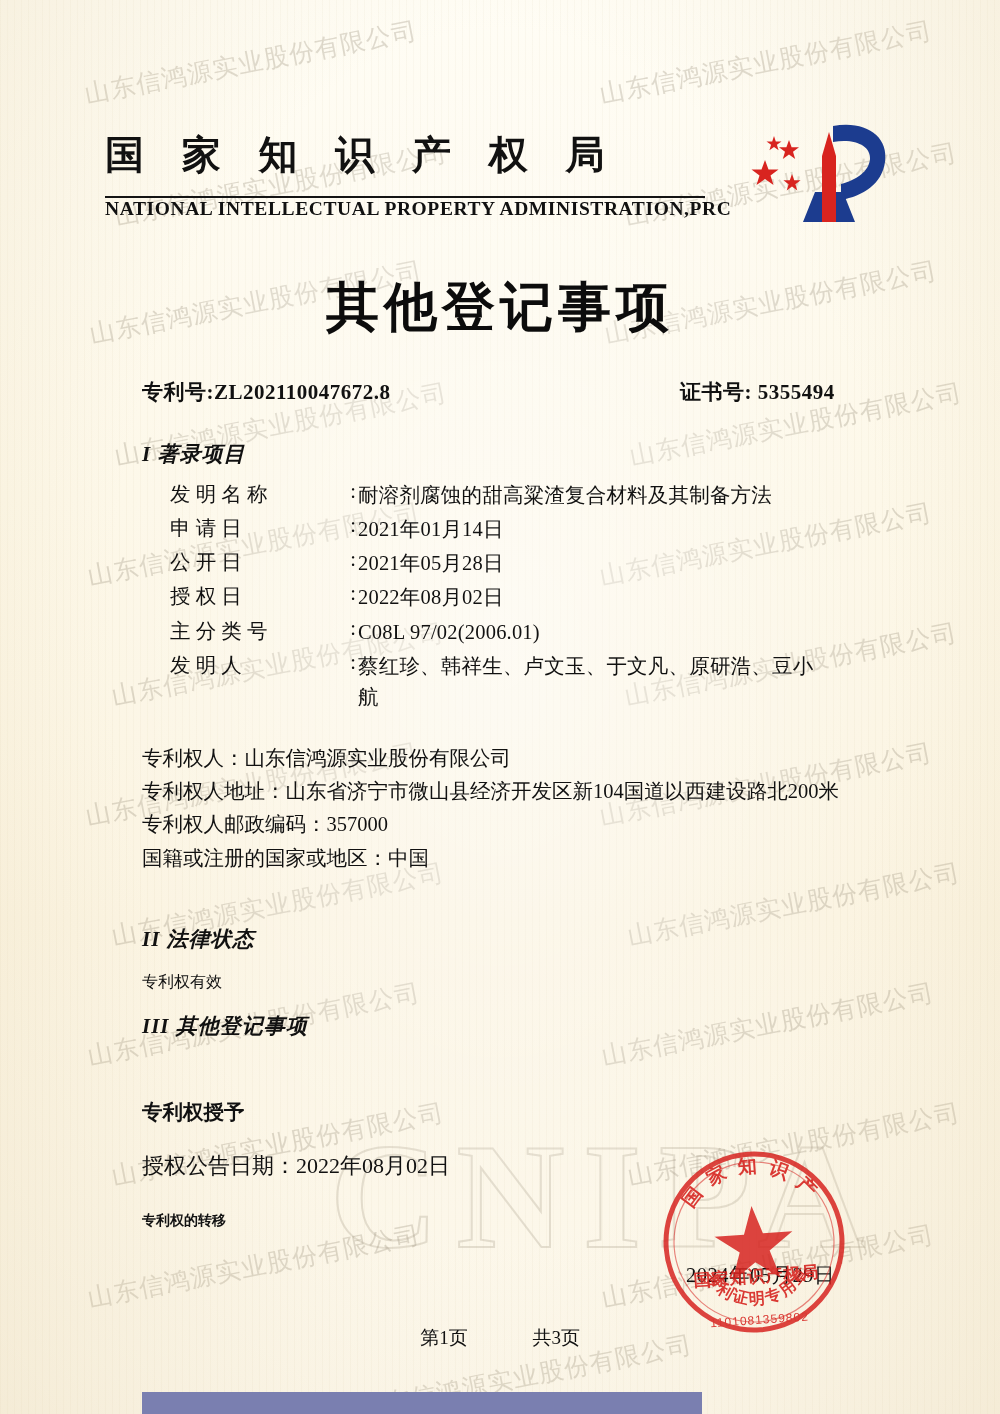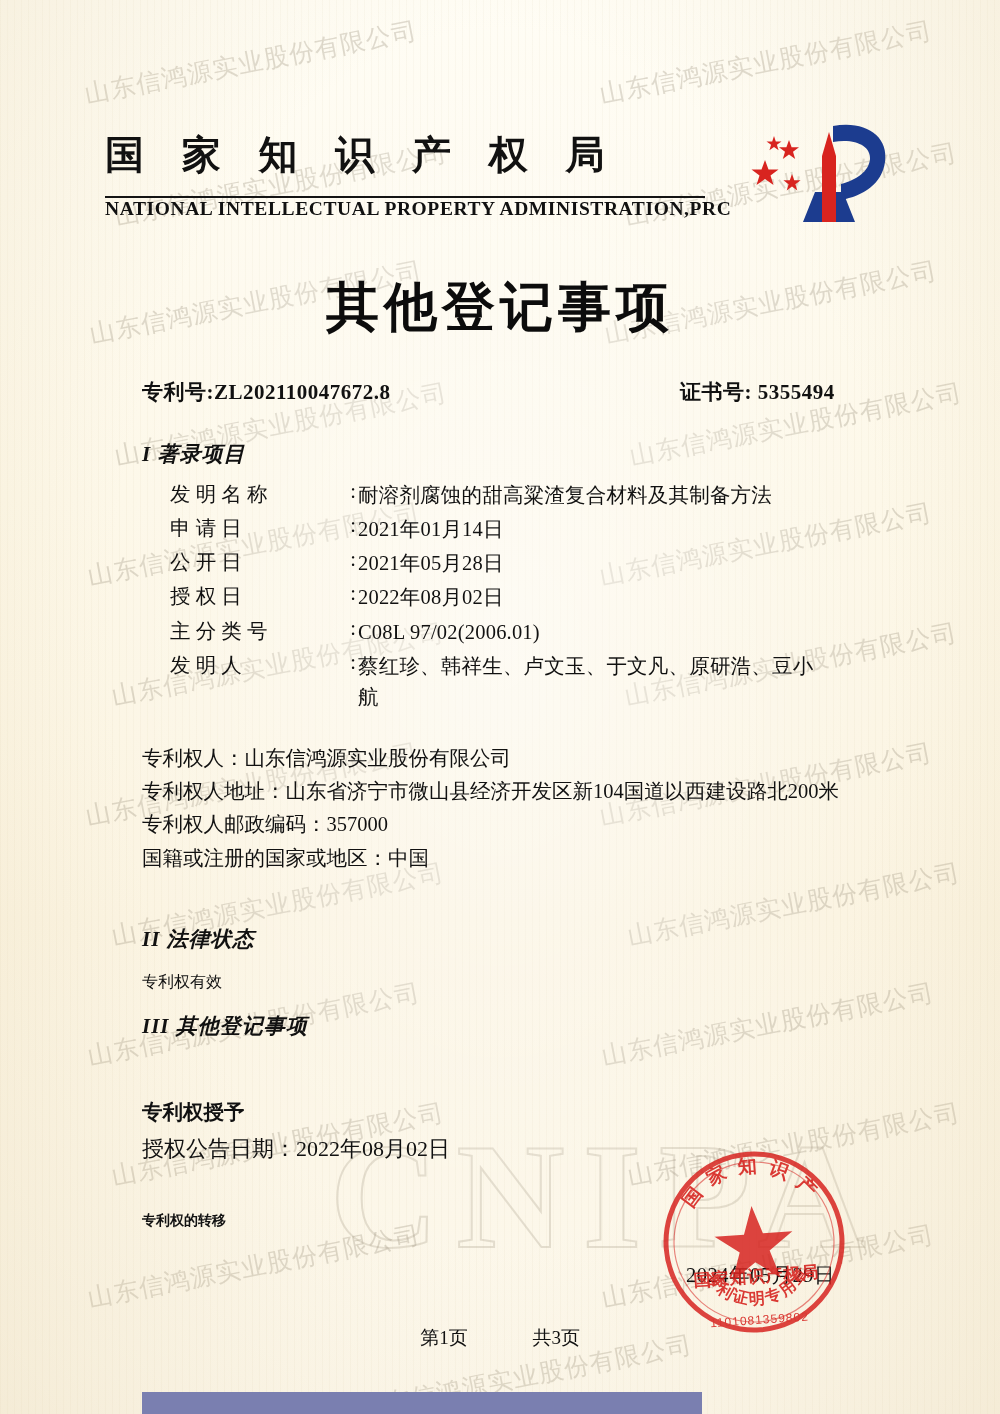--- a/index.html
+++ b/index.html
@@ -223,21 +223,21 @@
   #other-items {
     position: absolute;
     left: 142px;
     top: 1098px;
     width: 780px;
   }
   .oi-head {
     font-size: 20.5px;
     font-weight: bold;
     color: #111;
-    margin-bottom: 8px;
+    margin-bottom: 25px;
   }
   .oi-line {
     font-size: 22px;
     color: #111;
     margin-bottom: 34px;
   }
   #transfer-head {
     position: absolute;
     left: 142px;
     top: 1212px;

